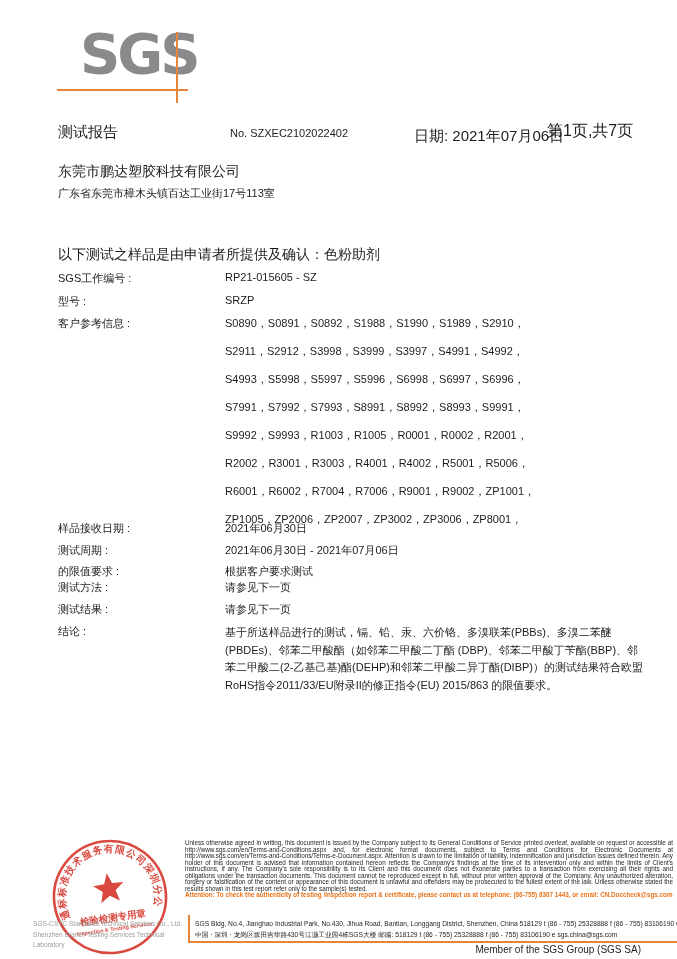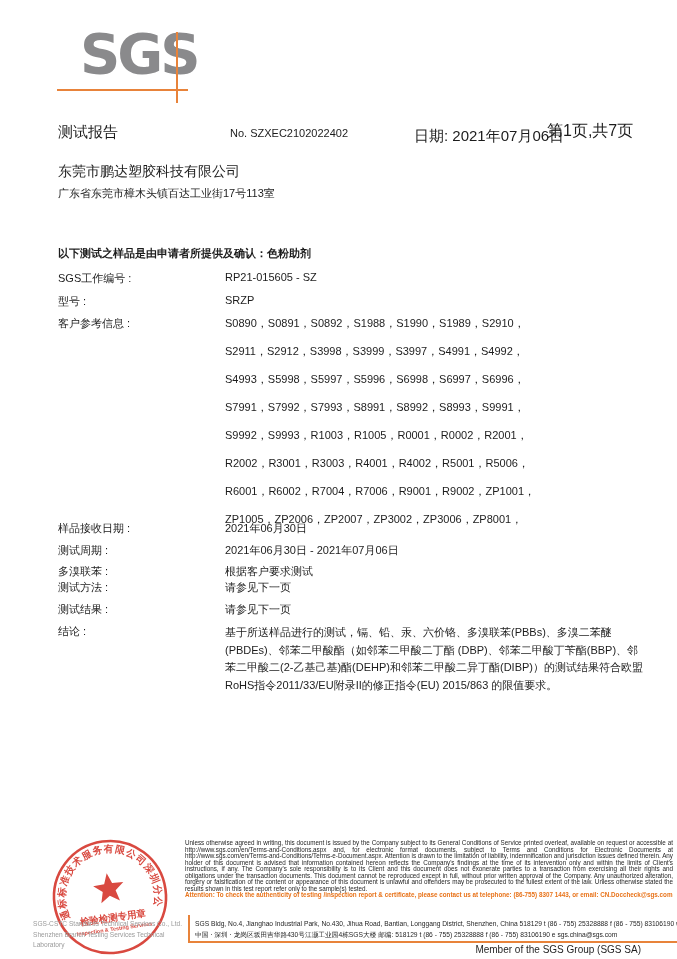--- a/index.html
+++ b/index.html
@@ -19,21 +19,21 @@
 
   
   .title      { position:absolute; left:58px;  top:123px; font-size:15px; font-weight:normal; color:#1c1c1c; }
   .report-no  { position:absolute; left:230px; top:127px; font-size:11px; color:#1c1c1c; }
   .date-text  { position:absolute; left:414px; top:127px; font-size:15px; color:#1c1c1c; }
   .page-info  { position:absolute; left:547px; top:121px; font-size:16px; color:#1c1c1c; }
 
   
   .company    { position:absolute; left:58px; top:163px; font-size:14px; color:#1c1c1c; }
   .address    { position:absolute; left:58px; top:186px; font-size:11px; color:#1c1c1c; }
-  .statement  { position:absolute; left:58px; top:246px; font-size:11px; color:#1c1c1c;font-weight:bold; }
+  .statement  { position:absolute; left:58px; top:246px; font-size:14px; color:#1c1c1c; }
 
   
   .row { position:absolute; left:58px; width:600px; font-size:11px; color:#1c1c1c; }
   .row .lab { position:absolute; left:0; top:0; white-space:nowrap; }
   .row .val { position:absolute; left:167px; top:0; width:425px; }
   .r-job     { top:271px; }
   .r-model   { top:294px; }
   .r-ref     { top:316px; }
   .r-recv    { top:521px; }
   .r-period  { top:543px; }
@@ -110,21 +110,21 @@
   </div>
   <div class="row r-recv">
     <span class="lab">样品接收日期 :</span>
     <span class="val">2021年06月30日</span>
   </div>
   <div class="row r-period">
     <span class="lab">测试周期 :</span>
     <span class="val">2021年06月30日 - 2021年07月06日</span>
   </div>
   <div class="row r-req">
-    <span class="lab">多溴联苯 :</span>
+    <span class="lab">的限值要求 :</span>
     <span class="val">根据客户要求测试</span>
   </div>
   <div class="row r-method">
     <span class="lab">测试方法 :</span>
     <span class="val">请参见下一页</span>
   </div>
   <div class="row r-result">
     <span class="lab">测试结果 :</span>
     <span class="val">请参见下一页</span>
   </div>

